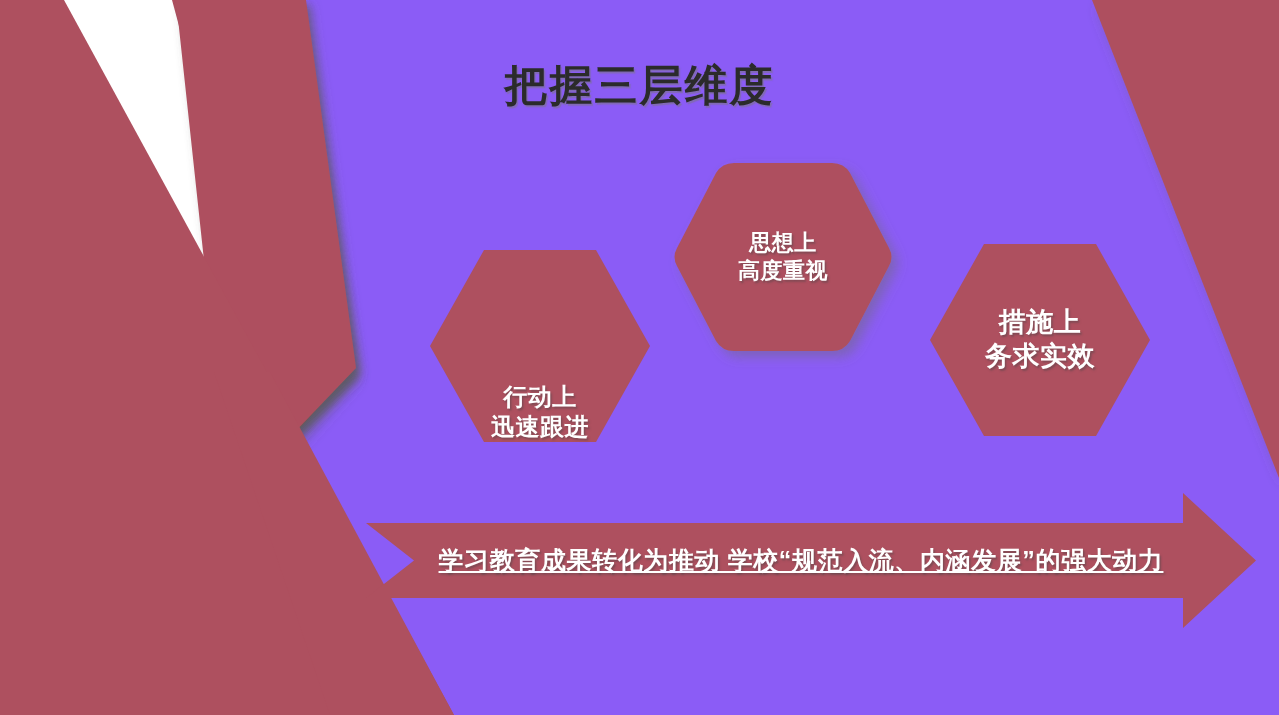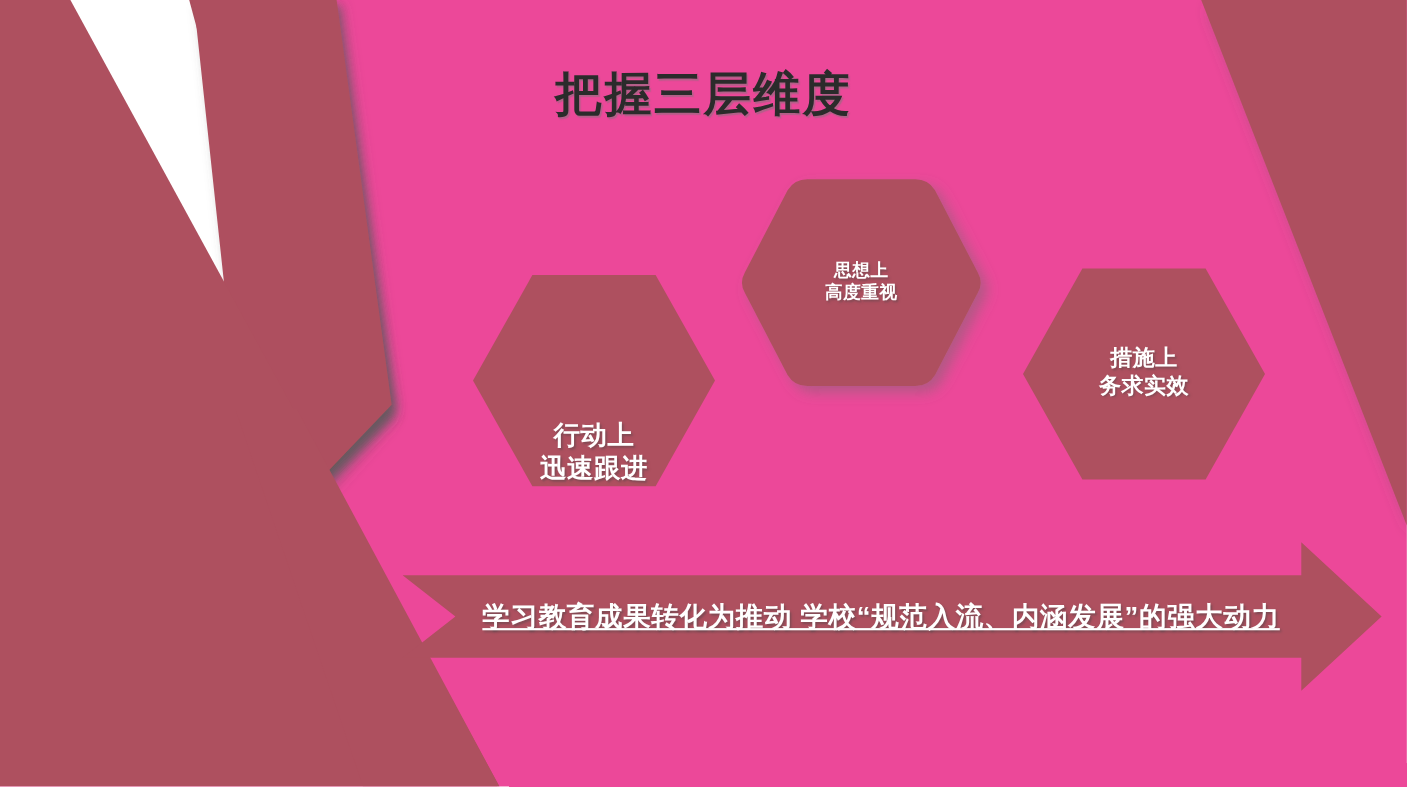--- a/index.html
+++ b/index.html
@@ -7,21 +7,21 @@
     padding: 0;
     background: #ffffff;
   }
   body {
     font-family: "Liberation Sans", "DejaVu Sans", sans-serif;
   }
   #slide {
     position: relative;
     width: 1279px;
     height: 715px;
-    background: #ec4899;
+    background: #8b5cf6;
     overflow: hidden;
   }
 
   
   .deco-layer {
     position: absolute;
     inset: 0;
     width: 100%;
     height: 100%;
     pointer-events: none;
@@ -65,31 +65,31 @@
     padding-bottom: 2px;
   }
 
   #hex-middle {
     left: 672px;
     top: 160px;
     width: 222px;
     height: 194px;
   }
   #hex-middle .hex-label {
-    font-size: 16px;
+    font-size: 22px;
   }
 
   #hex-right {
     left: 928px;
     top: 242px;
     width: 224px;
     height: 196px;
   }
   #hex-right .hex-label {
-    font-size: 20px;
+    font-size: 27px;
     padding-bottom: 2px;
   }
 
   
   #page-title {
     position: absolute;
     left: 0;
     top: 57px;
     width: 1279px;
     text-align: center;

